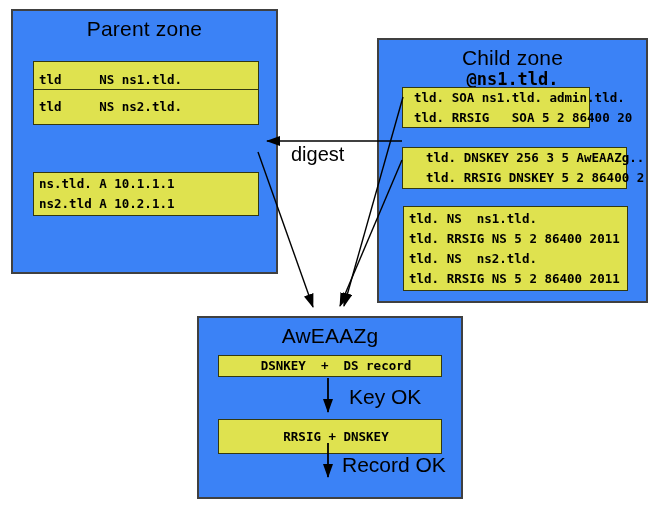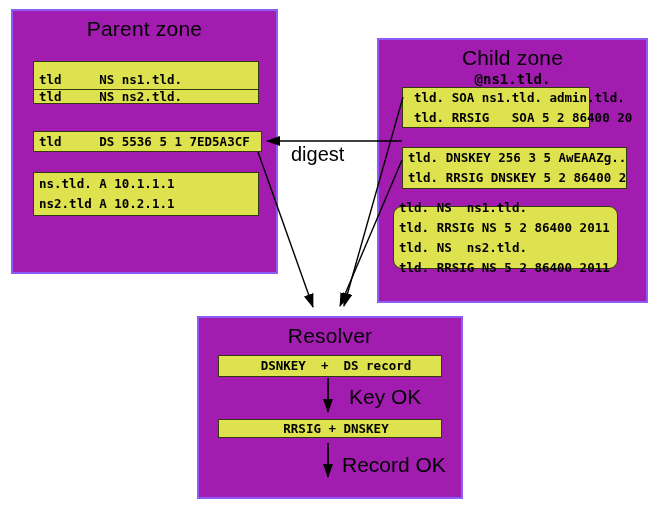--- a/index.html
+++ b/index.html
@@ -1,33 +1,33 @@
 <!DOCTYPE html>
 <html><head>
 <meta charset="utf-8">
 <style>
   html,body { margin:0; padding:0; background:#ffffff; }
   .canvas {
     position:relative; width:654px; height:512px; overflow:hidden;
     background:#ffffff; font-family:"Liberation Sans", sans-serif; color:#000;
   }
   .zone {
-    position:absolute; background:#a21caf; border:2px solid #8b5cf6;
+    position:absolute; background:#3b82f6; border:2px solid #404040;
     box-sizing:border-box;
   }
   #parent-zone { left:11px; top:9px;  width:267px; height:265px; }
   #child-zone  { left:377px; top:8px; width:271px; height:265px;margin-top:30px; }
   #resolver    { left:197px; top:316px; width:266px; height:183px; }
   .zone-title {
     text-align:center; font-size:21px; line-height:24px; margin-top:6px;
     letter-spacing:0.2px;
   }
   .zone-subtitle {
     text-align:center; font-family:"DejaVu Sans Mono", monospace;
-    font-weight:bold; font-size:14px; line-height:16px; margin-top:1px;
+    font-weight:bold; font-size:17px; line-height:16px; margin-top:1px;
   }
   .record {
     position:absolute; background:#dfe24f; border:1.5px solid #33380f;
     box-sizing:border-box; display:flex; align-items:center;
   }
   .record-text {
     font-family:"DejaVu Sans Mono", monospace; font-weight:bold;
     font-size:12.5px; line-height:20px; white-space:pre; padding-left:5px;
   }
   .record.centered { justify-content:center; }
@@ -45,57 +45,54 @@
 </head>
 <body>
 
 <div class="canvas">
 
   <div class="zone" id="parent-zone">
     <div class="zone-title">Parent zone</div>
     <div class="record" style="left:20px; top:50px; width:226px; height:38px;">
       <span class="record-text">tld     NS ns1.tld.</span>
     </div>
-    <div class="record" style="left:20px; top:78px; width:226px; height:15px;text-align:center;">
+    <div class="record" style="left:20px; top:78px; width:226px; height:36px;text-align:center;">
       <span class="record-text">tld     NS ns2.tld.</span>
-    </div>
-    <div class="record" style="left:20px; top:120px; width:229px; height:21px;">
-      <span class="record-text">tld     DS 5536 5 1 7ED5A3CF</span>
     </div>
     <div class="record" style="left:20px; top:161px; width:226px; height:44px;">
       <span class="record-text">ns.tld. A 10.1.1.1
 ns2.tld A 10.2.1.1</span>
     </div>
   </div>
 
   <div class="zone" id="child-zone">
     <div class="zone-title">Child zone</div>
     <div class="zone-subtitle">@ns1.tld.</div>
     <div class="record" style="left:23px; top:47px; width:188px; height:41px;padding-left:6px;">
       <span class="record-text">tld. SOA ns1.tld. admin.tld.
 tld. RRSIG   SOA 5 2 86400 20</span>
     </div>
-    <div class="record" style="left:23px; top:107px; width:225px; height:42px;">
+    <div class="record" style="left:23px; top:107px; width:225px; height:42px;padding-left:18px;">
       <span class="record-text">tld. DNSKEY 256 3 5 AwEAAZg..
 tld. RRSIG DNSKEY 5 2 86400 2</span>
     </div>
-    <div class="record" style="left:14px; top:166px; width:225px; height:63px;border-radius:9px;">
+    <div class="record" style="left:24px; top:166px; width:225px; height:85px;">
       <span class="record-text">tld. NS  ns1.tld.
 tld. RRSIG NS 5 2 86400 2011
 tld. NS  ns2.tld.
 tld. RRSIG NS 5 2 86400 2011</span>
     </div>
   </div>
 
   <div class="zone" id="resolver">
-    <div class="zone-title">Resolver</div>
+    <div class="zone-title">AwEAAZg</div>
     <div class="record centered" style="left:19px; top:37px; width:224px; height:22px;">
       <span class="record-text">DSNKEY  +  DS record</span>
     </div>
-    <div class="record centered" style="left:19px; top:101px; width:224px; height:19px;">
+    <div class="record centered" style="left:19px; top:101px; width:224px; height:35px;">
       <span class="record-text">RRSIG + DNSKEY</span>
     </div>
     <div class="resolver-label" id="key-ok-label">Key OK</div>
     <div class="resolver-label" id="record-ok-label">Record OK</div>
   </div>
 
   <div class="float-label" id="digest-label">digest</div>
 
   <svg id="arrow-layer" viewBox="0 0 654 512" xmlns="http://www.w3.org/2000/svg">
     <defs>

